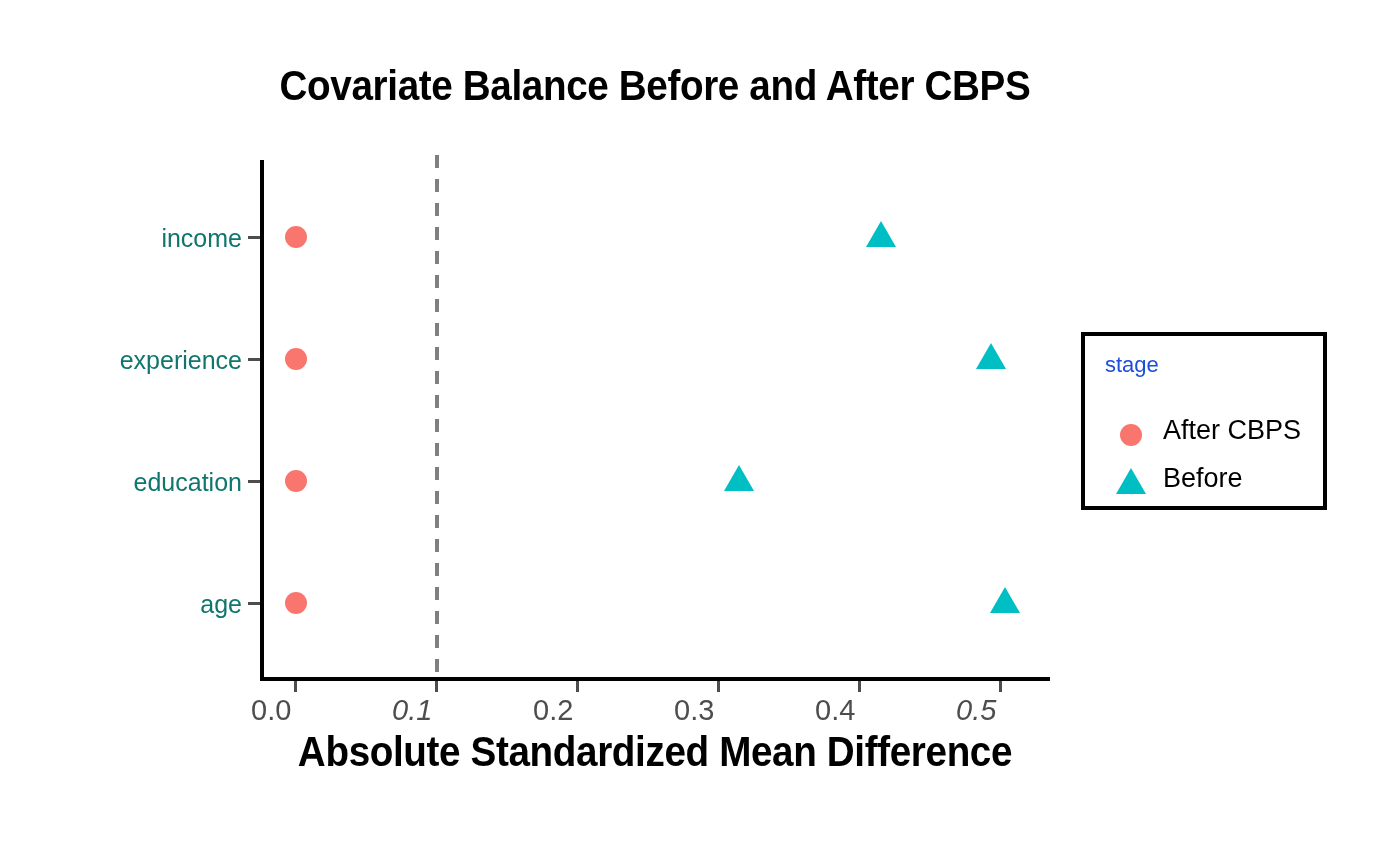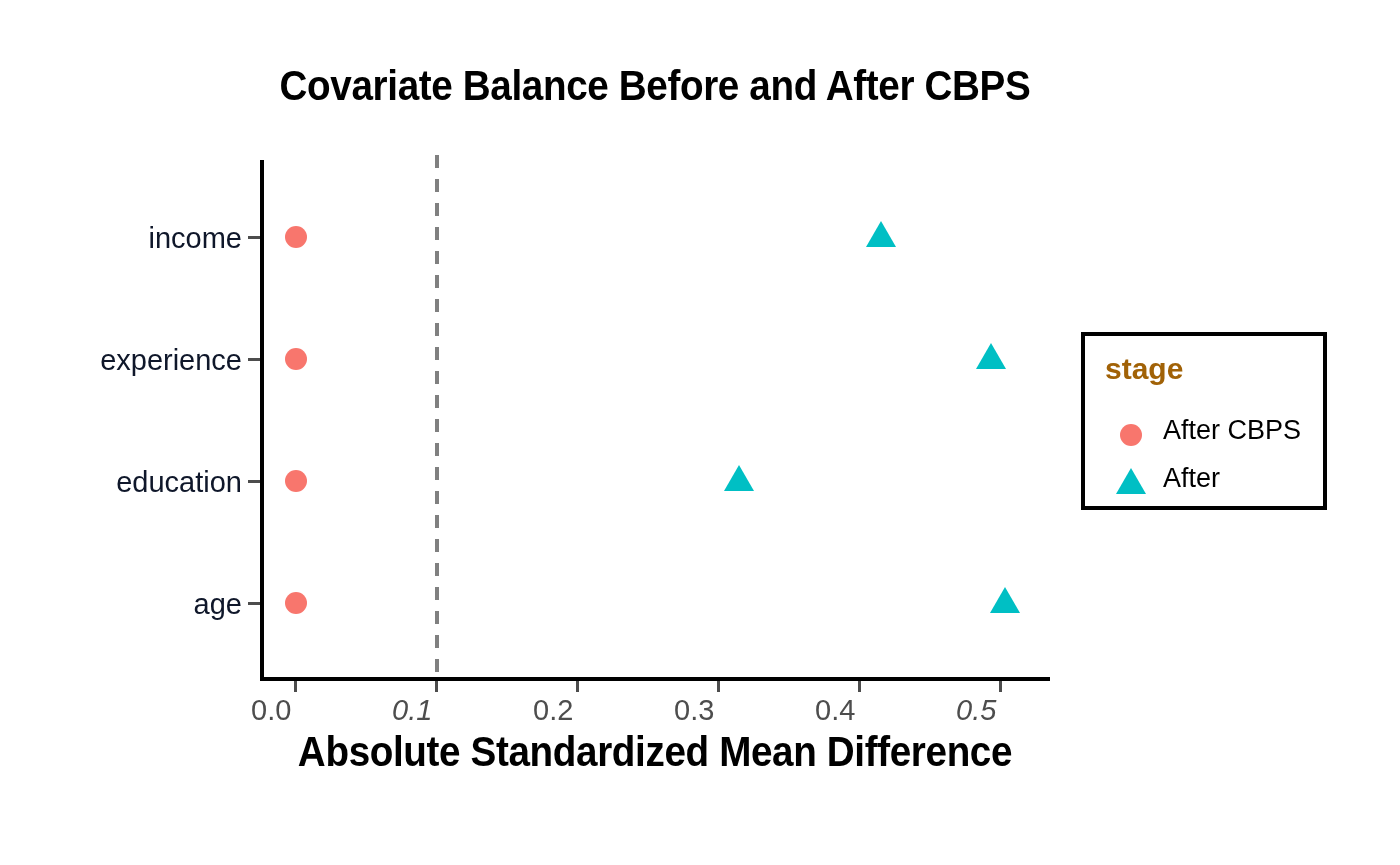--- a/index.html
+++ b/index.html
@@ -91,22 +91,22 @@
     top: 694px;
     font-size: 29px;
     color: #4d4d4d;
     text-align: left;
     width: 90px;
     white-space: nowrap;
   }
   .ticklabel-y {
     position: absolute;
     right: 1158px;
-    font-size: 29px;
-    color: #0f172a;
+    font-size: 25px;
+    color: #0f766e;
     text-align: right;
     white-space: nowrap;
     transform: translateY(-50%);
   }
 
   .refline {
     position: absolute;
     top: 155px;
     width: 4px;
     height: 528px;
@@ -144,23 +144,23 @@
     width: 246px;
     height: 178px;
     border: 4px solid #000000;
     background: #ffffff;
     box-sizing: border-box;
   }
   .legend-title {
     position: absolute;
     left: 1105px;
     top: 352px;
-    font-size: 30px;
-    font-weight: bold;
-    color: #a16207;
+    font-size: 22px;
+    font-weight: normal;
+    color: #1d4ed8;
   }
   .legend-row {
     position: absolute;
     left: 1105px;
     height: 46px;
     display: flex;
     align-items: flex-end;
   }
   .legend-key {
     width: 52px;
@@ -239,17 +239,17 @@
     <span class="legend-key">
       <span class="legend-key-circle" style="background:#F8766D;"></span>
     </span>
     <span class="legend-label">After CBPS</span>
   </div>
 
   <div class="legend-row" style="top:448px;">
     <span class="legend-key">
       <span class="legend-key-triangle" style="border-bottom:26px solid #00BFC4;"></span>
     </span>
-    <span class="legend-label">After</span>
+    <span class="legend-label">Before</span>
   </div>
 
   <div class="axis-title-x">Absolute Standardized Mean Difference</div>
 </div>
 
 </body></html>

